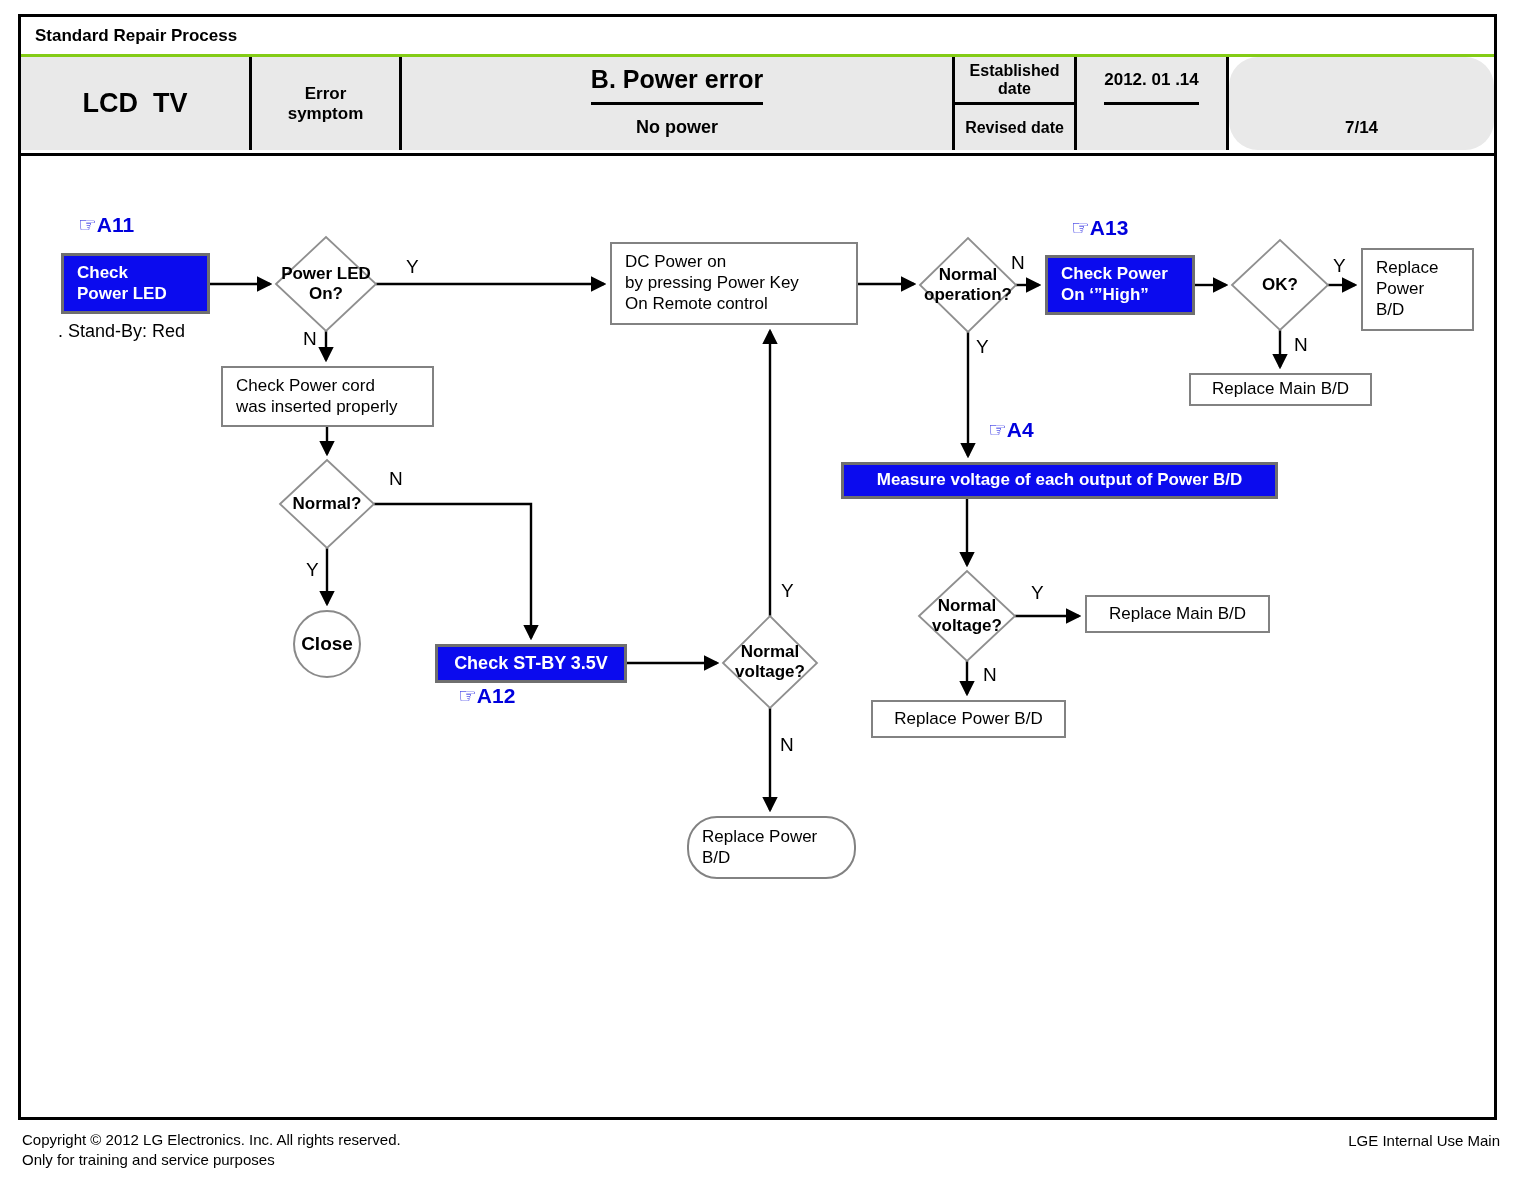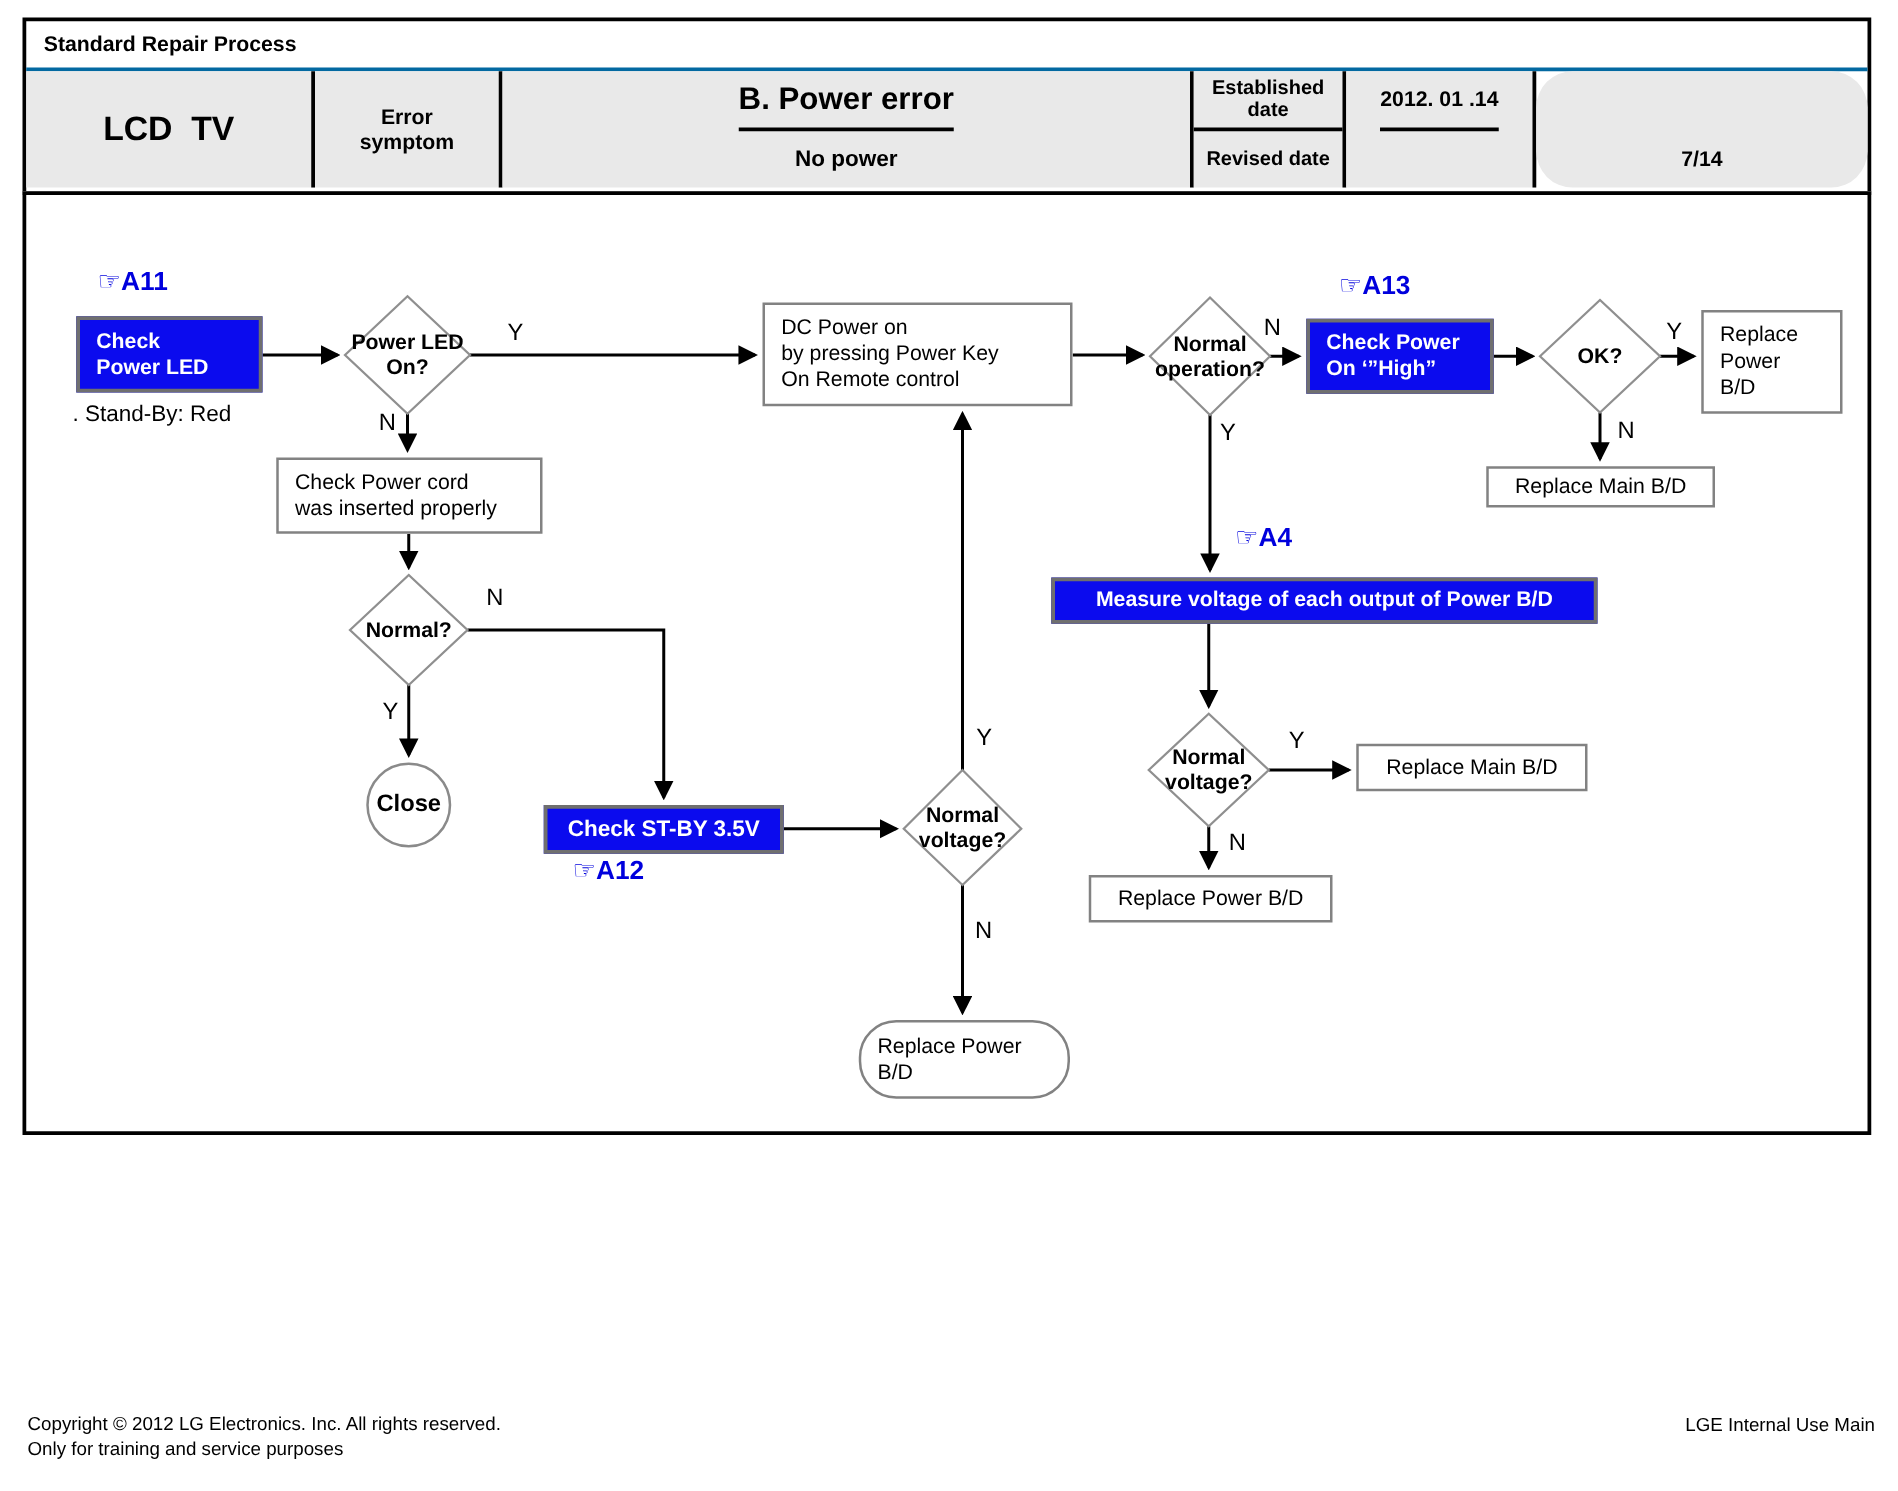--- a/index.html
+++ b/index.html
@@ -3,21 +3,21 @@
 <meta charset="utf-8">
 <style>
   * { margin:0; padding:0; box-sizing:border-box; }
   html,body { width:1518px; height:1193px; background:#fff;
     font-family:"Liberation Sans","DejaVu Sans",sans-serif; color:#000; }
   #page { position:relative; width:1518px; height:1193px; overflow:hidden; }
 
   
   #hdr { position:absolute; left:18px; top:14px; width:1479px; height:142px;
     border:3px solid #000; background:#fff; }
-  #hdr-title-row { height:40px; border-bottom:3px solid #0369a1; display:flex;
+  #hdr-title-row { height:40px; border-bottom:3px solid #84cc16; display:flex;
     align-items:center; padding-left:14px; font-size:17px; font-weight:bold; }
   #hdr-main-row { display:flex; height:93px; }
   .hcell { background:#e9e9e9; border-right:3px solid #000; display:flex;
     align-items:center; justify-content:center; }
   .hcell:last-child { border-right:none;border-radius:29px; }
   .hsplit { display:flex; flex-direction:column; padding:0; }
   .hsub-top { flex:0 0 48px; border-bottom:3px solid #000; display:flex;
     align-items:center; justify-content:center; }
   .hsub-bot { flex:1; display:flex; align-items:center; justify-content:center; }
   .c-product { width:231px; font-size:27px; font-weight:bold; white-space:pre; }
@@ -26,21 +26,21 @@
   .c-error .hsub-top { font-size:25px; font-weight:bold; }
   .c-error .hsub-bot { font-size:18px; font-weight:bold; }
   .c-dates { width:122px; }
   .c-dates .hsub-top, .c-dates .hsub-bot { font-size:16px; font-weight:bold; text-align:center; line-height:1.1; }
   .c-dateval { width:152px; }
   .c-dateval .hsub-top { font-size:17px; font-weight:bold; }
   .c-page { flex:1; }
   .c-page .hsub-bot { font-size:17px; font-weight:bold; }
 
   
-  #content { position:absolute; left:18px; top:153px; width:1479px; height:755px;
+  #content { position:absolute; left:18px; top:153px; width:1479px; height:967px;
     border:3px solid #000; background:#fff; }
   #flow-svg { position:absolute; left:0; top:0; width:1473px; height:961px; }
 
   .node { position:absolute; font-size:17px; line-height:1.22; white-space:pre-line; }
   .box { border:2px solid #828282; background:#fff; padding:6px 6px 6px 13px;
     display:flex; flex-direction:column; justify-content:center; }
   .bluebox { border:3px solid #6f6f6f; background:#0b0bee; color:#fff; font-weight:bold; }
   .center { text-align:center; align-items:center; padding-left:6px; }
   .dlabel { position:absolute; font-weight:bold; text-align:center; font-size:17px;
     line-height:1.15; white-space:pre-line; transform:translate(-50%,-50%); }

